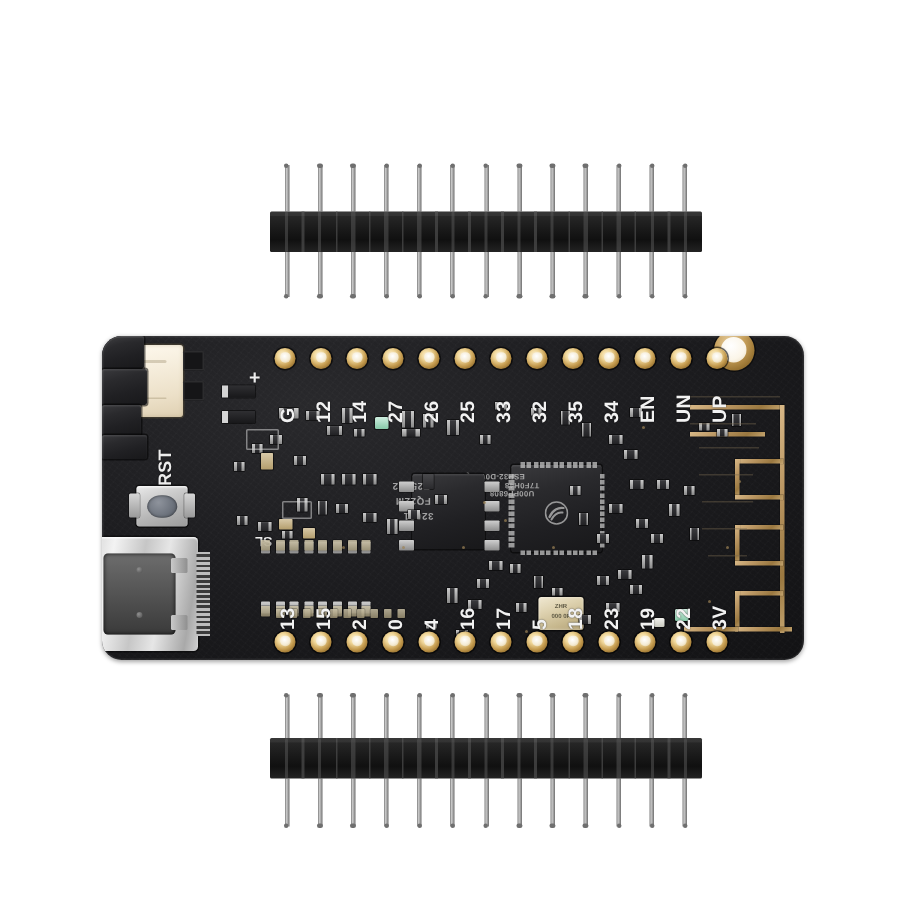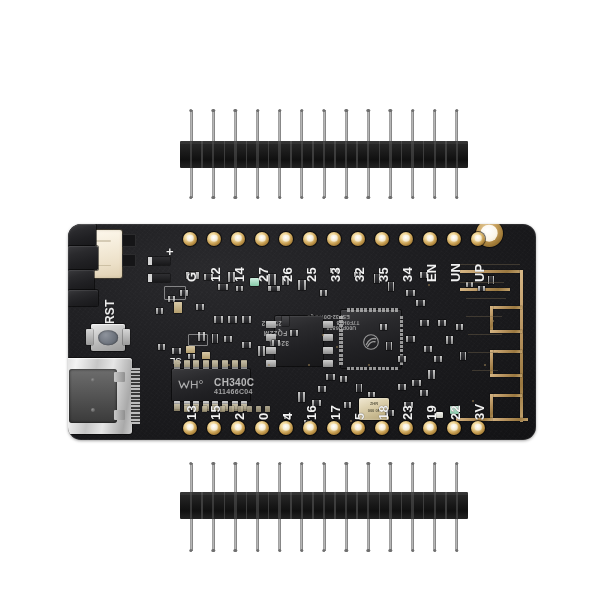--- a/index.html
+++ b/index.html
@@ -380,29 +380,20 @@
         <div class="leg" style="left: -9px; top: 5px; width: 10px; height: 7px;"></div>
         <div class="leg" style="left: 48px; top: 5px; width: 10px; height: 7px;"></div>
         <div class="leg" style="left: -9px; top: 18px; width: 10px; height: 7px;"></div>
         <div class="leg" style="left: 48px; top: 18px; width: 10px; height: 7px;"></div>
         <div class="leg" style="left: -9px; top: 31px; width: 10px; height: 7px;"></div>
         <div class="leg" style="left: 48px; top: 31px; width: 10px; height: 7px;"></div>
         <div class="leg" style="left: -9px; top: 44px; width: 10px; height: 7px;"></div>
         <div class="leg" style="left: 48px; top: 44px; width: 10px; height: 7px;"></div>
       </div>
 
-    <div class="comp ic" id="ch340" style="left: 104px; top: 145px; width: 78px; height: 32px;">
-      <svg id="wch-logo" width="30" height="12" viewBox="0 0 60 24" style="position:absolute;left:7%;top:30%;opacity:.85;">
-        <path d="M4 4 L9 18 L14 8 L19 18 L24 4" fill="none" stroke="#c3c3c3" stroke-width="2.4" stroke-linejoin="round" stroke-linecap="round"></path>
-        <path d="M29 4 L29 18 M29 11 L40 11 M40 4 L40 18" fill="none" stroke="#c3c3c3" stroke-width="2.4" stroke-linecap="round"></path>
-        <circle cx="48" cy="6" r="3.2" fill="none" stroke="#c3c3c3" stroke-width="1.4"></circle>
-      </svg>
-      <div class="ic-txt" id="ch-l1" style="left: 54%; top: 24%; font-size: 10px; letter-spacing: 0.3px; color: rgb(210, 210, 210);">CH340C</div>
-      <div class="ic-txt" id="ch-l2" style="left: 54%; top: 58%; font-size: 7px; letter-spacing: 0.3px;">411466C04</div>
-    </div>
     <div class="ic-legs" id="ch-legs" style="position: absolute; left: 104px; top: 145px; width: 78px; height: 32px;">
         <div class="leg" style="left: 2px; top: -8px; width: 6px; height: 8px;"></div>
         <div class="leg" style="left: 2px; top: 32px; width: 6px; height: 8px;"></div>
         <div class="leg" style="left: 11.6px; top: -8px; width: 6px; height: 8px;"></div>
         <div class="leg" style="left: 11.6px; top: 32px; width: 6px; height: 8px;"></div>
         <div class="leg" style="left: 21.2px; top: -8px; width: 6px; height: 8px;"></div>
         <div class="leg" style="left: 21.2px; top: 32px; width: 6px; height: 8px;"></div>
         <div class="leg" style="left: 30.8px; top: -8px; width: 6px; height: 8px;"></div>
         <div class="leg" style="left: 30.8px; top: 32px; width: 6px; height: 8px;"></div>
         <div class="leg" style="left: 40.4px; top: -8px; width: 6px; height: 8px;"></div>

